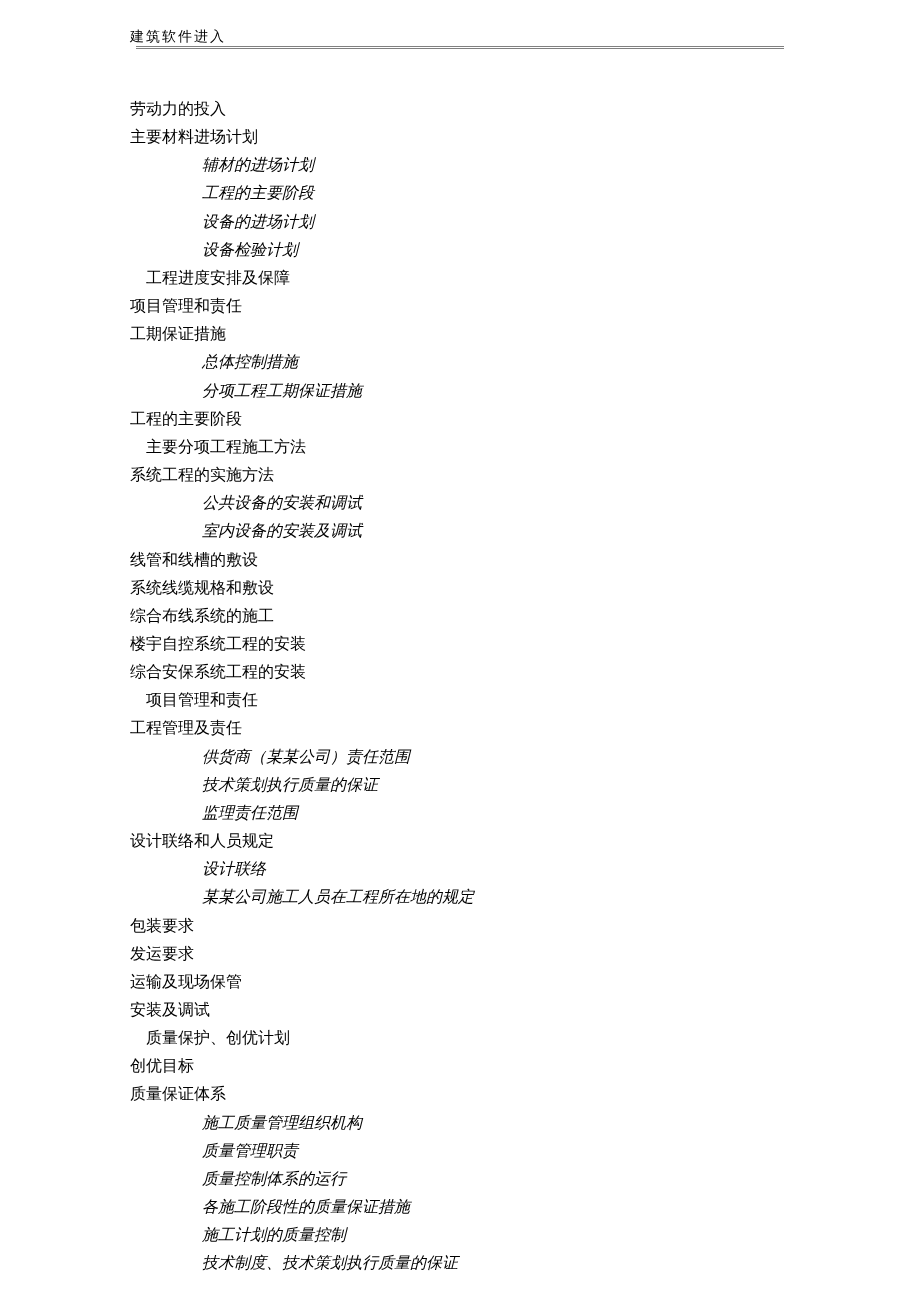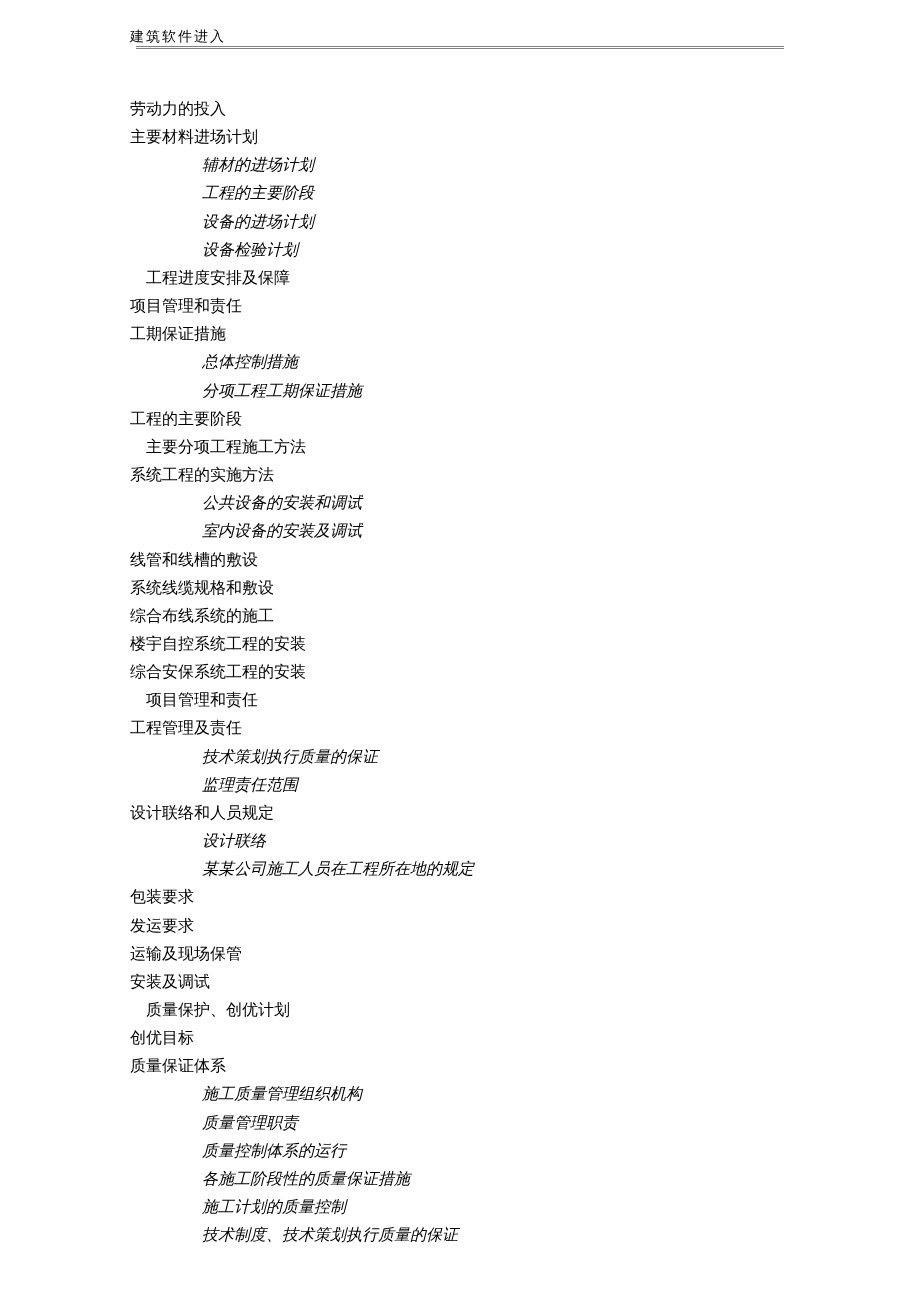--- a/index.html
+++ b/index.html
@@ -74,20 +74,21 @@
       <div class="l2">系统工程的实施方法</div>
       <div class="l3">公共设备的安装和调试</div>
       <div class="l3">室内设备的安装及调试</div>
       <div class="l2">线管和线槽的敷设</div>
       <div class="l2">系统线缆规格和敷设</div>
       <div class="l2">综合布线系统的施工</div>
       <div class="l2">楼宇自控系统工程的安装</div>
       <div class="l2">综合安保系统工程的安装</div>
       <div class="l1">项目管理和责任</div>
       <div class="l2">工程管理及责任</div>
+      <div class="l3">供货商（某某公司）责任范围</div>
       <div class="l3">技术策划执行质量的保证</div>
       <div class="l3">监理责任范围</div>
       <div class="l2">设计联络和人员规定</div>
       <div class="l3">设计联络</div>
       <div class="l3">某某公司施工人员在工程所在地的规定</div>
       <div class="l2">包装要求</div>
       <div class="l2">发运要求</div>
       <div class="l2">运输及现场保管</div>
       <div class="l2">安装及调试</div>
       <div class="l1">质量保护、创优计划</div>

